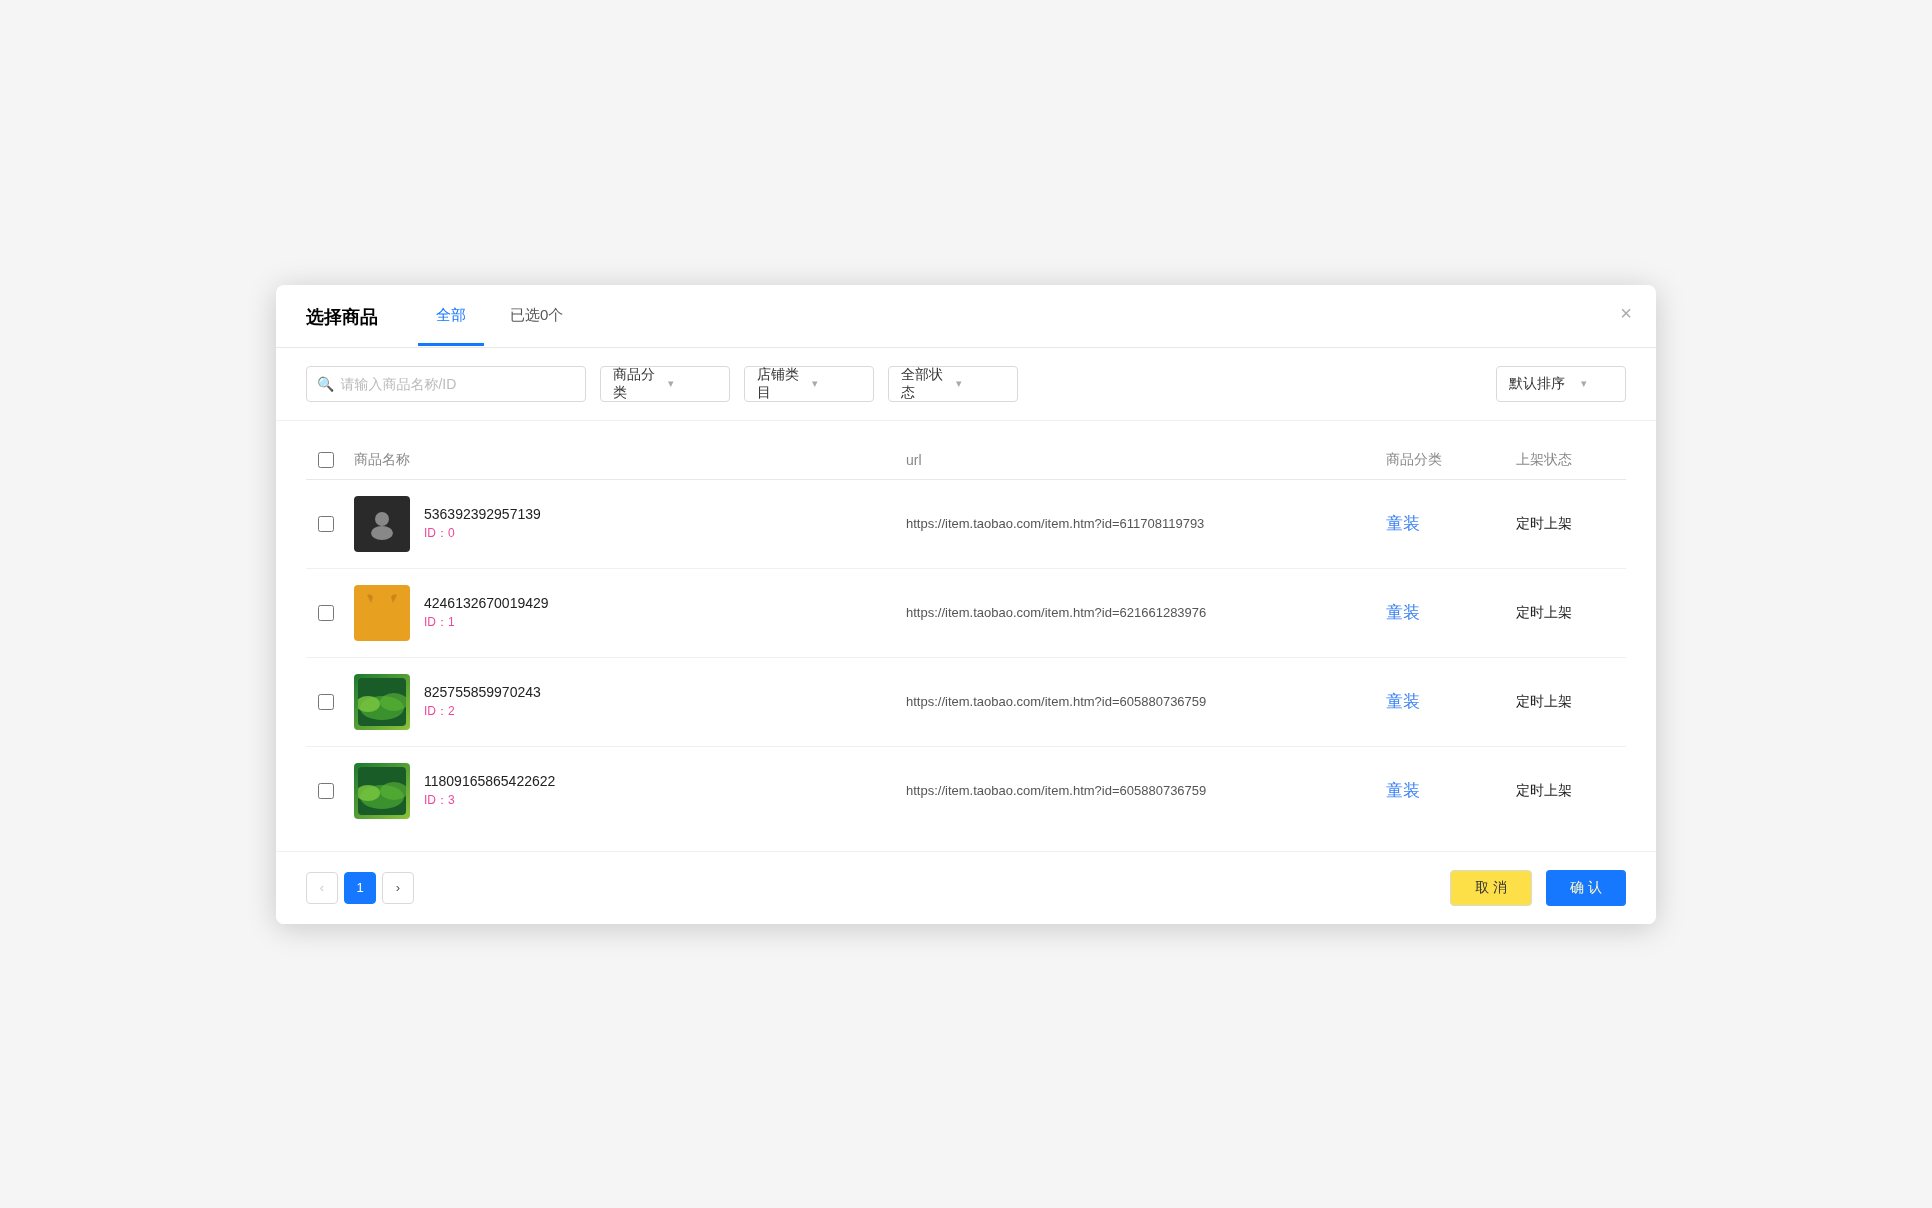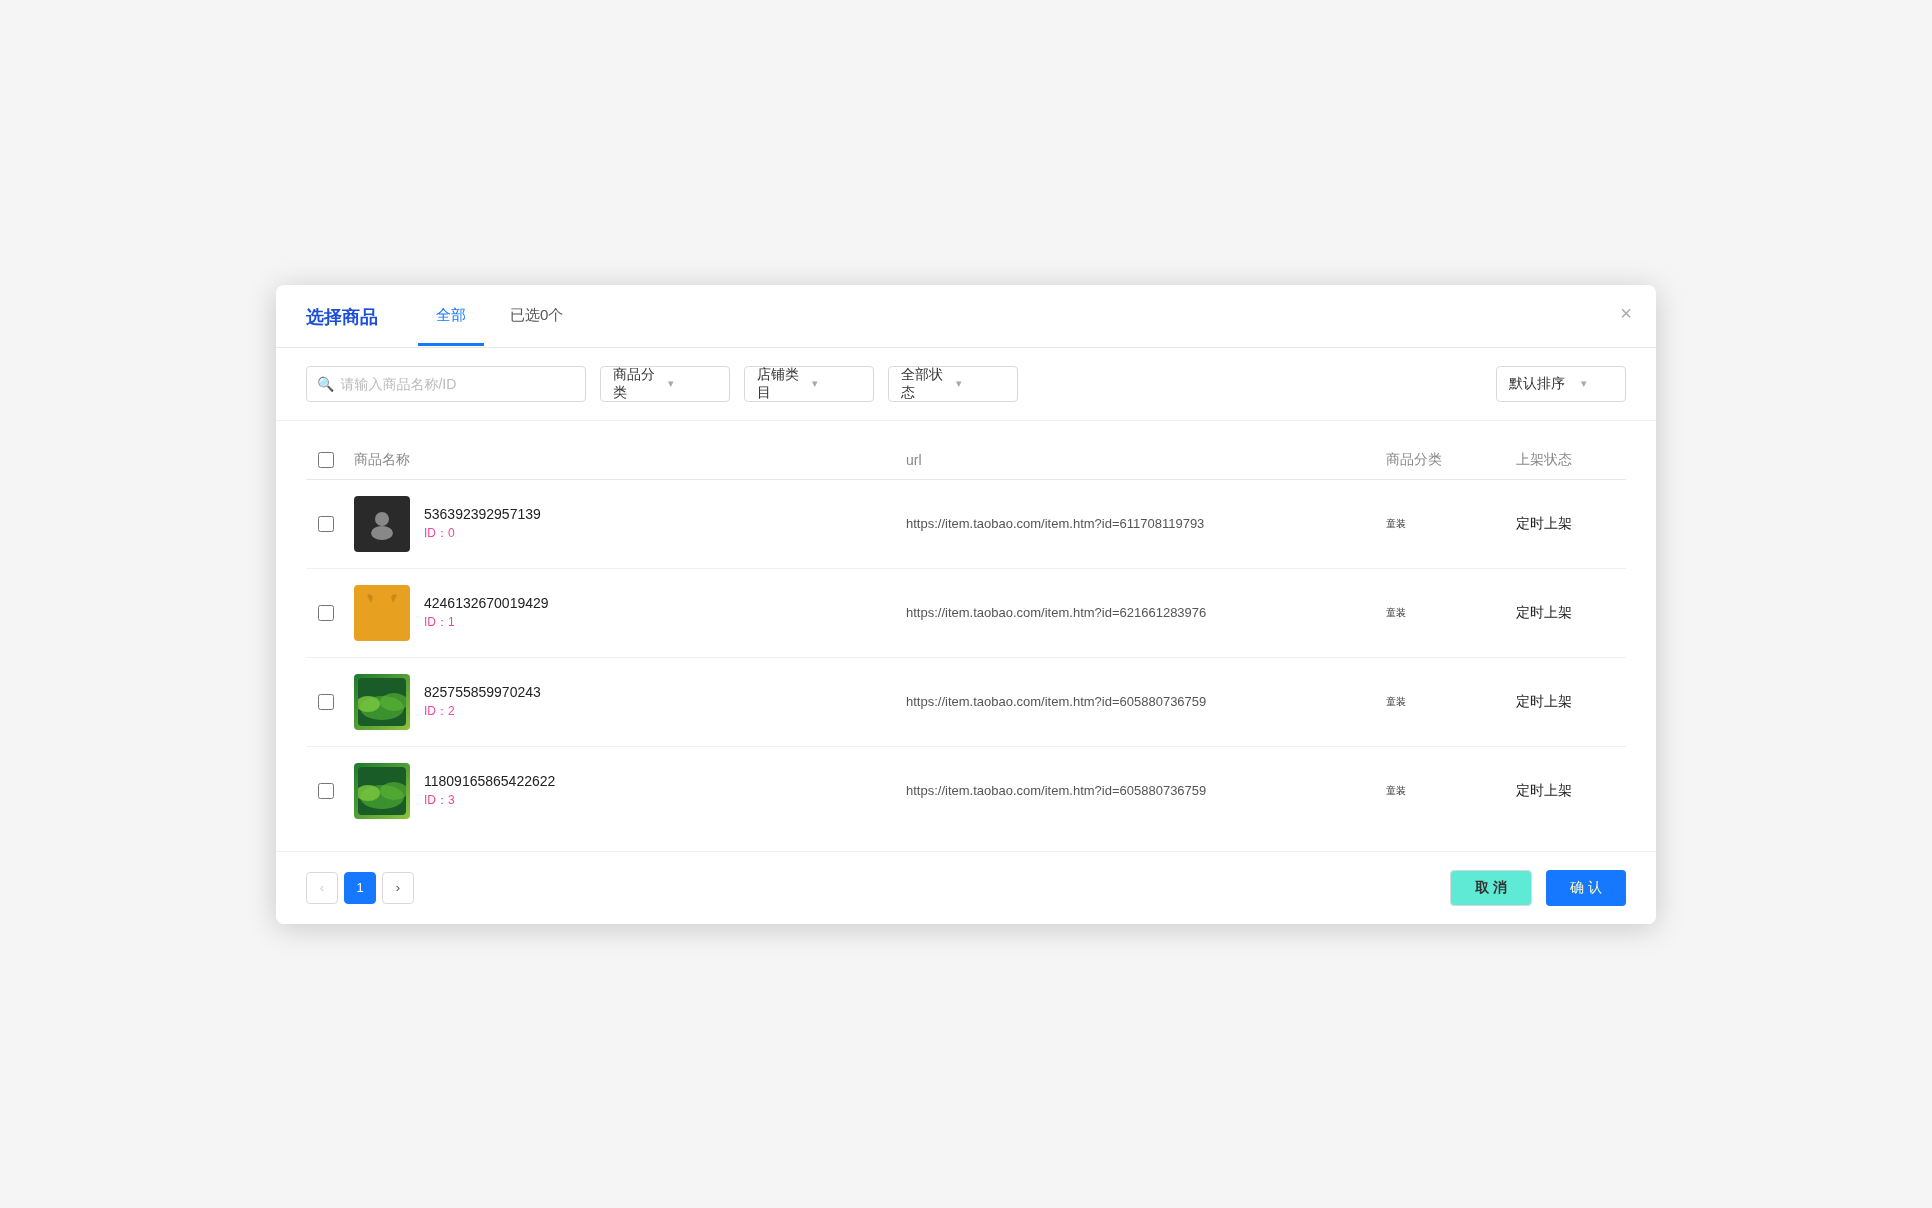--- a/index.html
+++ b/index.html
@@ -22,21 +22,21 @@
     .modal-header {
       display: flex;
       align-items: center;
       padding: 20px 30px 0 30px;
       border-bottom: 1px solid #e8e8e8;
       position: relative;
     }
     .modal-title {
       font-size: 18px;
       font-weight: 600;
-      color: #1d4ed8;
+      color: #000000;
       margin-right: 40px;
       padding-bottom: 18px;
     }
     .tabs {
       display: flex;
       gap: 8px;
     }
     .tab {
       padding: 0 18px 18px 18px;
       font-size: 15px;
@@ -154,21 +154,21 @@
     .product-info {
       display: flex;
       align-items: center;
       padding: 16px 8px;
       gap: 14px;
     }
     .product-text {}
     .product-name { font-size: 14px; color: #222; font-weight: 500; }
     .product-id { font-size: 12px; color: #ec4899; margin-top: 3px; }
     .url-cell { font-size: 13px; color: #555; }
-    .cat-cell { font-size: 10px; color: #404040; }
+    .cat-cell { font-size: 17px; color: #3b82f6; }
     .status-cell { font-size: 14px; color: #222; }
     input[type=checkbox] {
       width: 16px;
       height: 16px;
       accent-color: #1677ff;
       cursor: pointer;
     }
     .footer {
       display: flex;
       align-items: center;
@@ -202,25 +202,24 @@
     .page-btn:disabled { color: #ccc; cursor: not-allowed; }
     .footer-btns {
       margin-left: auto;
       display: flex;
       gap: 14px;
     }
     .btn-cancel {
       padding: 8px 24px;
       border: 1px solid #d9d9d9;
       border-radius: 4px;
-      background: #5eead4;
+      background: #fde047;
       font-size: 14px;
       color: #333;
       cursor: pointer;
-      font-weight: bold;
     }
     .btn-confirm {
       padding: 8px 24px;
       border: none;
       border-radius: 4px;
       background: #1677ff;
       font-size: 14px;
       color: #fef9c3;
       cursor: pointer;
     }

